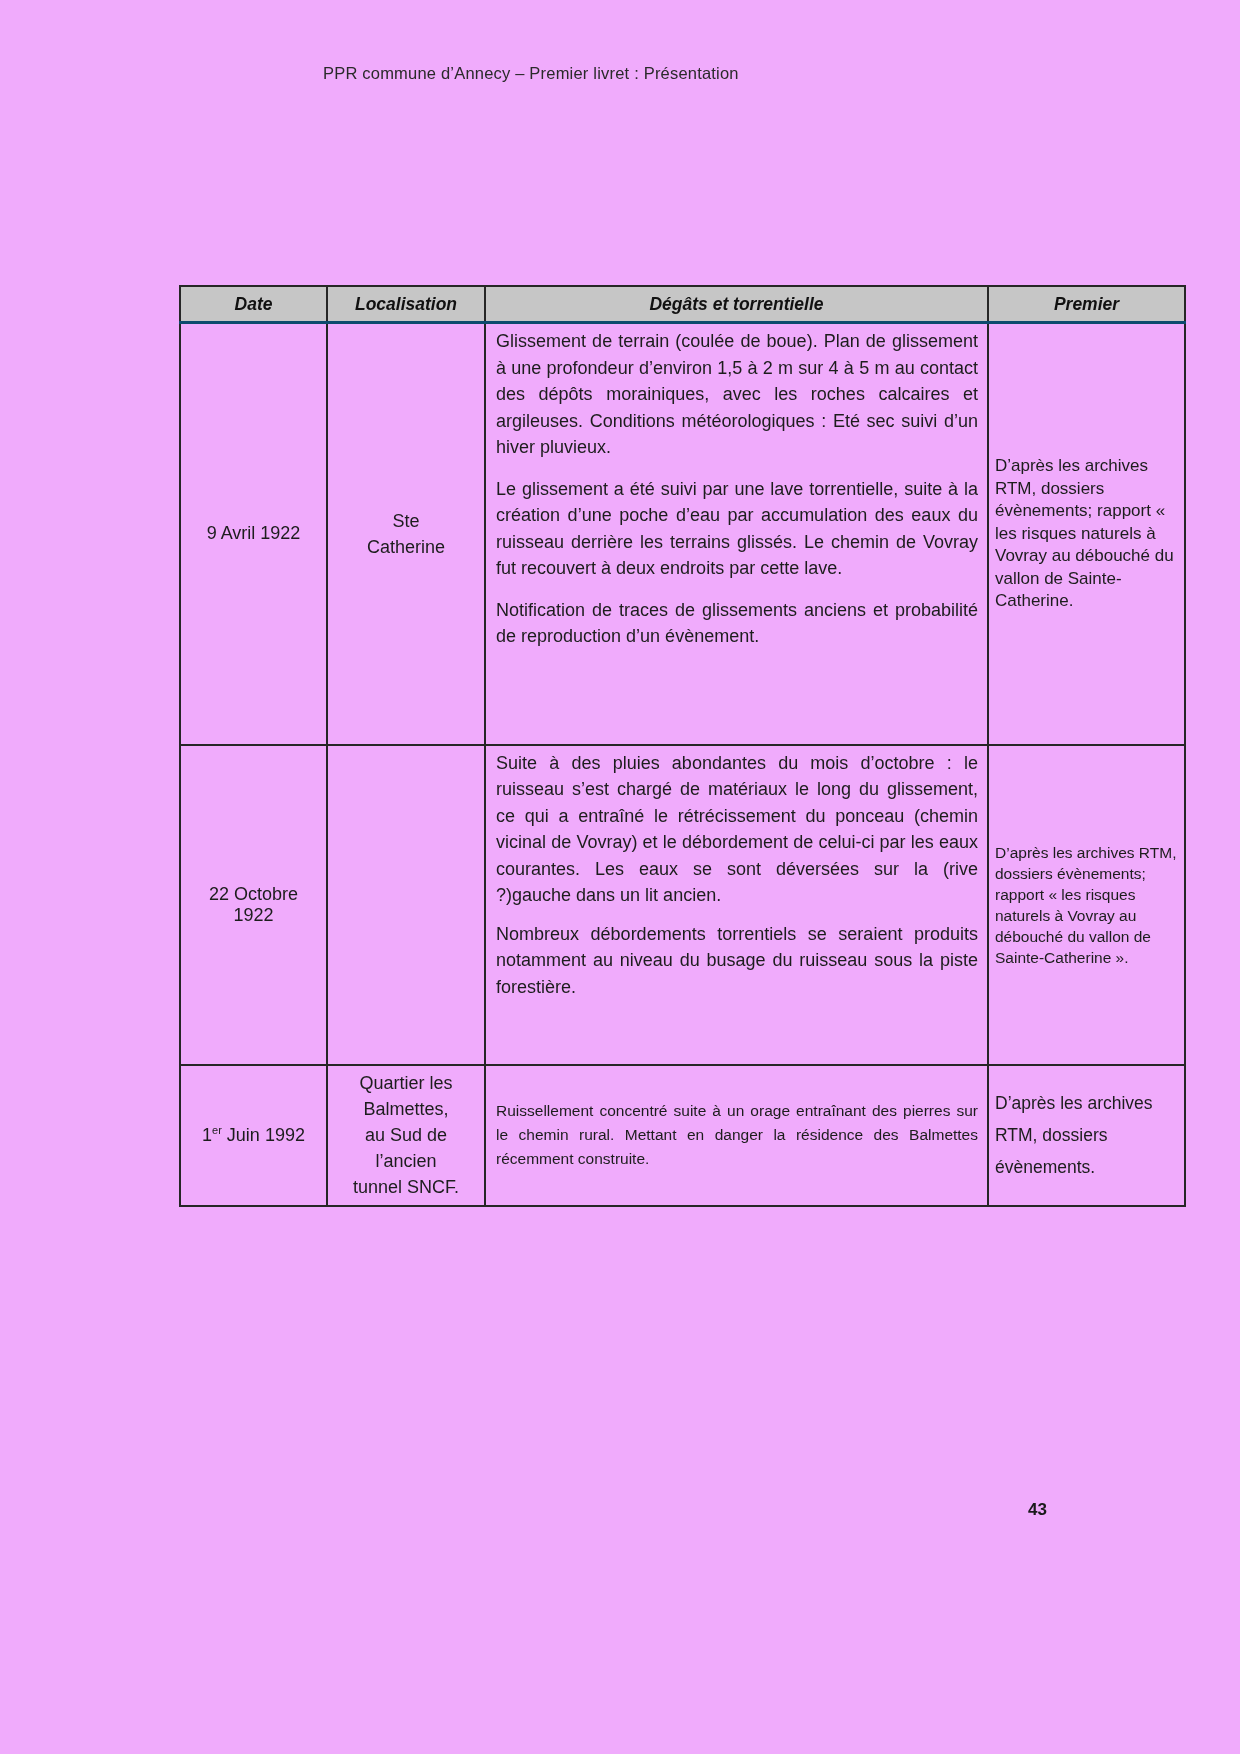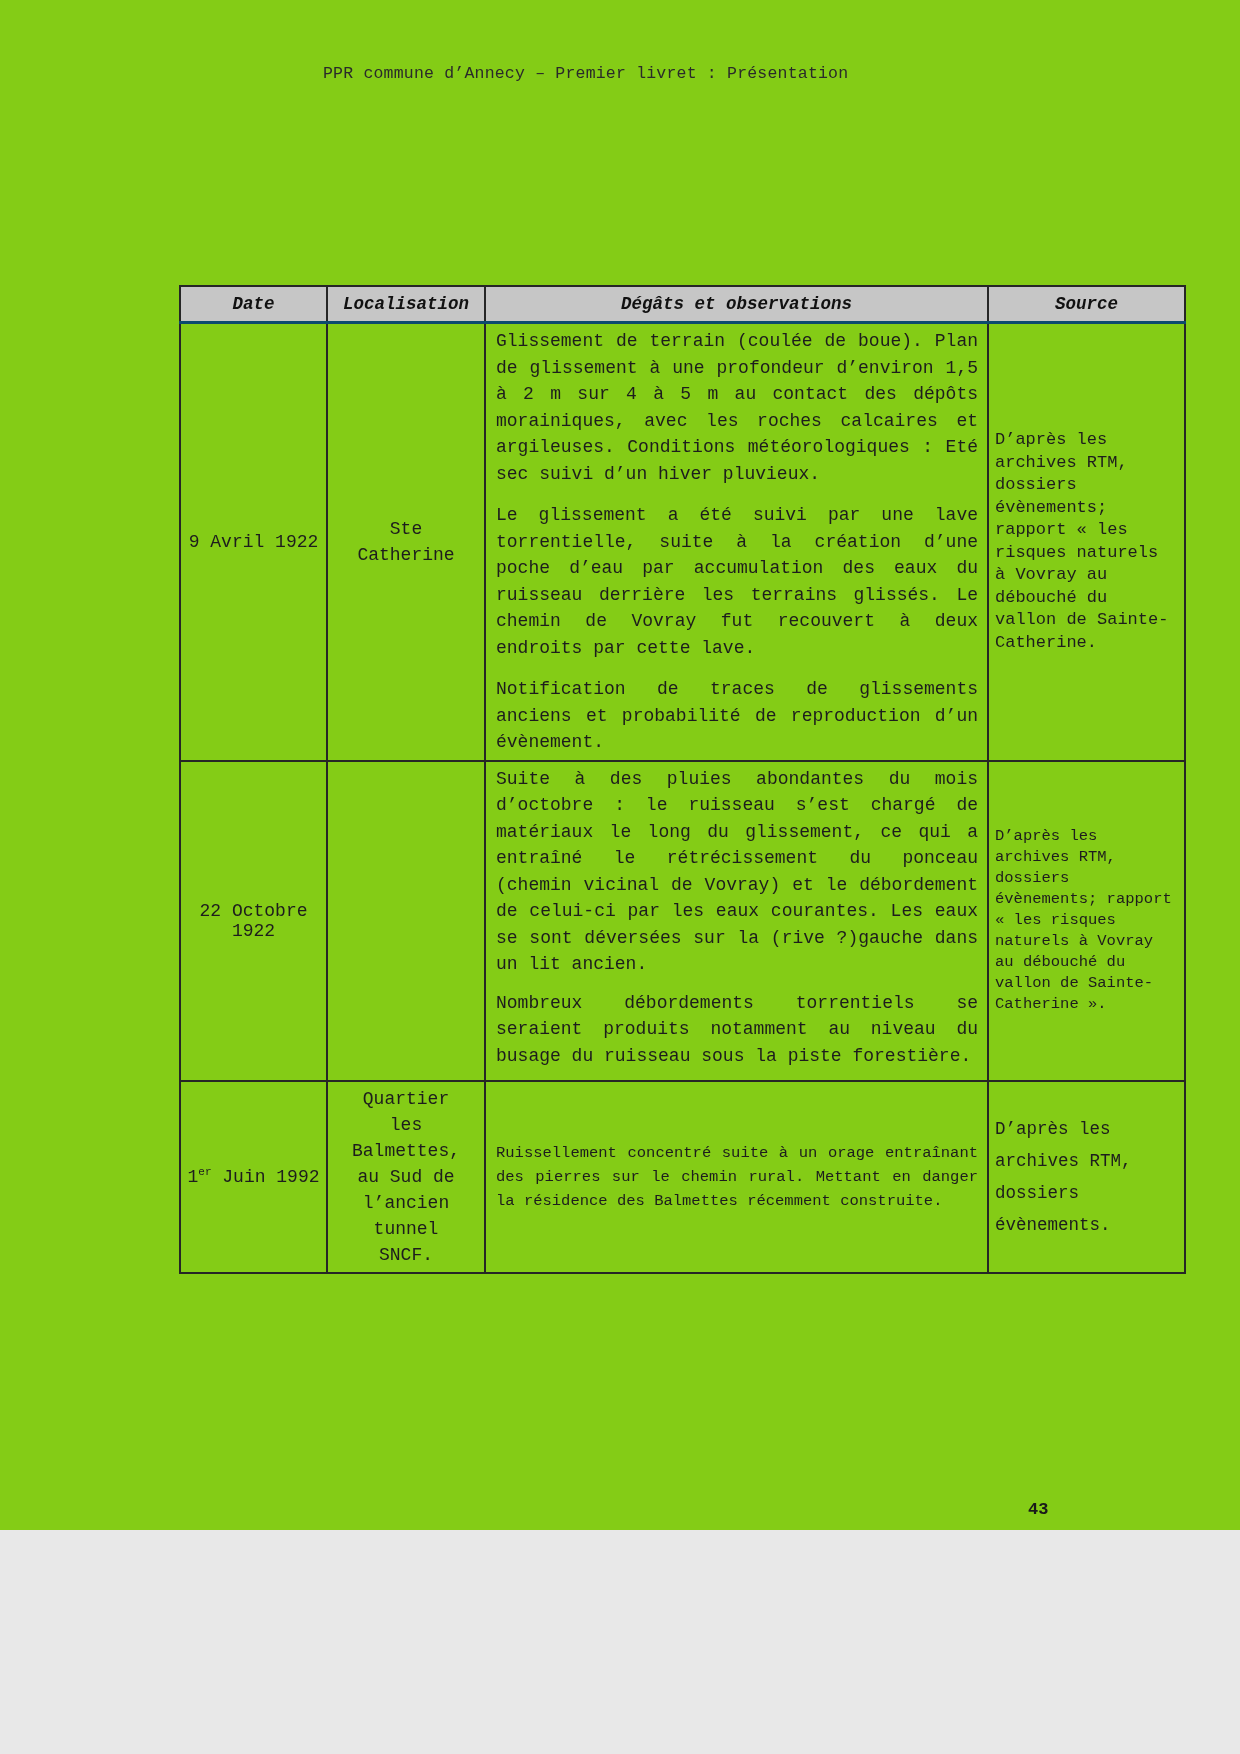--- a/index.html
+++ b/index.html
@@ -1,22 +1,22 @@
 <!DOCTYPE html>
 <html><head>
 <meta charset="utf-8">
 <style>
   html, body { margin: 0; padding: 0; background: #e8e8e8; }
   .page {
     position: relative;
     width: 1240px;
-    height: 1530px;
+    height: 1754px;
     margin: 0 auto;
-    background: #84cc16;
-    font-family: Liberation Mono, monospace;
+    background: #f0abfc;
+    font-family: Liberation Sans, sans-serif;
     color: #1d1d1d;
     overflow: hidden;
   }
   .page-header {
     position: absolute;
     left: 323px;
     top: 64px;
     font-size: 16.5px;
     color: #2a2a2a;
     letter-spacing: 0.2px;
@@ -103,22 +103,22 @@
     <colgroup>
       <col style="width:147px">
       <col style="width:158px">
       <col style="width:503px">
       <col style="width:197px">
     </colgroup>
     <thead>
       <tr>
         <th>Date</th>
         <th>Localisation</th>
-        <th>Dégâts et observations</th>
-        <th>Source</th>
+        <th>Dégâts et torrentielle</th>
+        <th>Premier</th>
       </tr>
     </thead>
     <tbody>
       <tr class="row-1">
         <td class="cell-date">9 Avril 1922</td>
         <td class="cell-loc">Ste Catherine</td>
         <td class="cell-degats">
           <p>Glissement de terrain (coulée de boue). Plan de glissement à une profondeur d’environ 1,5 à 2 m sur 4 à 5 m au contact des dépôts morainiques, avec les roches calcaires et argileuses. Conditions météorologiques : Eté sec suivi d’un hiver pluvieux.</p>
           <p>Le glissement a été suivi par une lave torrentielle, suite à la création d’une poche d’eau par accumulation des eaux du ruisseau derrière les terrains glissés. Le chemin de Vovray fut recouvert à deux endroits par cette lave.</p>
           <p>Notification de traces de glissements anciens et probabilité de reproduction d’un évènement.</p>

